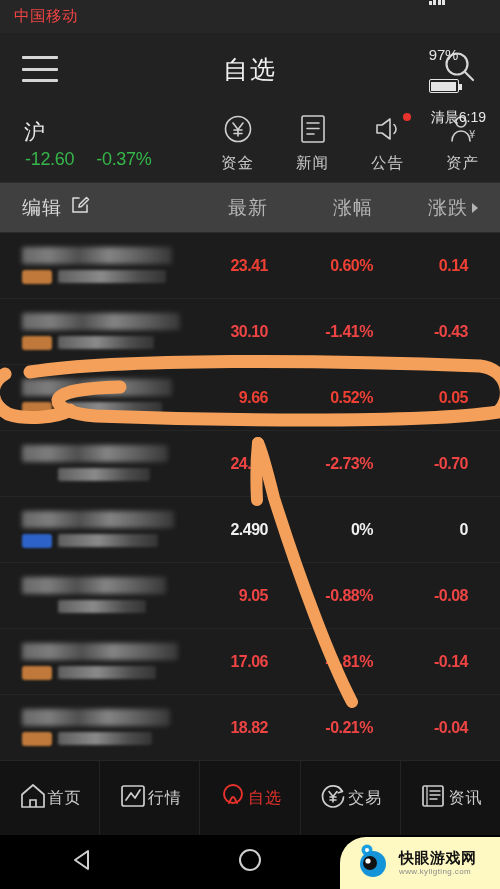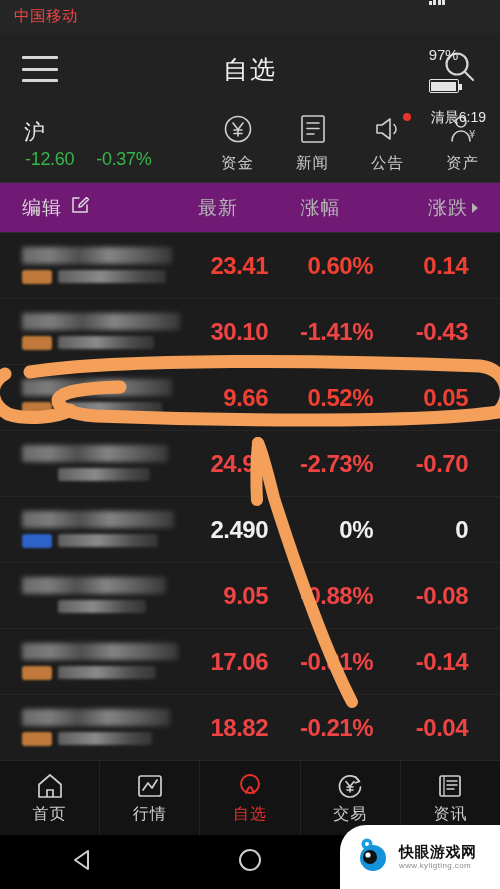--- a/index.html
+++ b/index.html
@@ -54,26 +54,26 @@
   .idx-val { font-size:23px; color:#36b64a; letter-spacing:-.3px; }
   .idx-row2 { display:flex; gap:22px; margin-top:3px; padding-left:1px; }
   .idx-chg, .idx-pct { font-size:18px; color:#36b64a; letter-spacing:-.3px; }
   .actions { flex:1; display:flex; justify-content:space-around; align-items:center; }
   .action { display:flex; flex-direction:column; align-items:center; gap:5px; cursor:pointer; position:relative; width:74px; }
   .action-label { font-size:15.5px; color:#c9c9c9; letter-spacing:1px; }
   .reddot { position:absolute; width:8px; height:8px; border-radius:50%; background:#e8332c; top:-1px; right:14px; }
 
   
   .thead {
-    height:50px; display:flex; align-items:center; background:#701a75;
+    height:50px; display:flex; align-items:center; background:#404040;
     border-bottom:1px solid #2b2b2b;
   }
   .th-edit { width:168px; padding-left:22px; display:flex; align-items:center; gap:8px; cursor:pointer; }
   .th-edit span { font-size:19px; color:#dcdcdc; letter-spacing:1px; }
-  .th-col { font-size:19px; color:#b4b4b4; text-align:center; letter-spacing:1px; }
+  .th-col { font-size:19px; color:#b4b4b4; text-align:right; letter-spacing:1px; }
   .th-price { width:100px; }
   .th-pct { width:105px; }
   .th-chg { width:105px; display:flex; align-items:center; justify-content:flex-end; gap:4px; }
   .caret { width:0; height:0; border-left:6px solid #b4b4b4; border-top:5px solid transparent; border-bottom:5px solid transparent; }
 
   
   .rows { position:relative; }
   .row {
     height:66px; display:flex; align-items:center;
     border-bottom:1px solid #262626; background:#1c1c1c; position:relative;
@@ -87,52 +87,52 @@
   .codeline { display:flex; align-items:center; gap:6px; height:15px; }
   .badge { width:30px; height:14px; border-radius:3px; filter:blur(1.1px); }
   .badge.orange { background:#c0793a; }
   .badge.blue { background:#2d63c8; }
   .badge.none { background:transparent; }
   .codetxt {
     height:13px; width:78px; border-radius:2px;
     background:linear-gradient(90deg,#5e5e5e,#8a8a8a 40%,#4d4d4d 75%,#343434);
     filter:blur(1.7px);
   }
-  .cell-num { text-align:right; font-size:24px; letter-spacing:-.5px; font-weight:600; }
+  .cell-num { text-align:right; font-size:16px; letter-spacing:-.5px; font-weight:600; }
   .c-price { width:100px; }
   .c-pct { width:105px; }
   .c-chg { width:105px; padding-right:10px; }
   .up { color:#ef4034; }
   .down { color:#ef4444; }
   .flat { color:#f0f0f0; }
 
   
   .annot { position:absolute; left:0; top:0; width:500px; height:889px; pointer-events:none; z-index:4; }
 
   
   .bottomnav {
     position:absolute; left:0; right:0; bottom:54px; height:74px;
     background:#131313; display:flex; align-items:center; z-index:6;
   }
-  .nav-item { flex:1; display:flex; flex-direction:column; align-items:center; cursor:pointer; border-right:1px solid #232323; height:100%; justify-content:center; }
+  .nav-item { flex:1; display:flex; align-items:center; cursor:pointer; border-right:1px solid #232323; height:100%; justify-content:center; }
   .nav-item:last-child { border-right:none; }
   .nav-label { font-size:16px; color:#cfcfcf; letter-spacing:1px; }
   .nav-item.active .nav-label { color:#e8332c; }
 
   
   .androidnav {
     position:absolute; left:0; right:0; bottom:0; height:54px;
     background:#000; display:flex; align-items:center; justify-content:space-around; z-index:6;
   }
   .an-btn { cursor:pointer; }
 
   
   .watermark {
-    position:absolute; right:0; bottom:0; width:160px; height:64px;
-    background:#ffffff; border-top-left-radius:26px; display:flex; align-items:center;
+    position:absolute; right:0; bottom:0; width:160px; height:52px;
+    background:#fef9c3; border-top-left-radius:26px; display:flex; align-items:center;
     gap:5px; padding-left:14px; z-index:9;
   }
   .wm-text { display:flex; flex-direction:column; line-height:1; }
   .wm-title { font-size:15px; font-weight:bold; color:#111; letter-spacing:.5px; }
   .wm-url { font-size:8px; color:#8a8a8a; letter-spacing:.4px; margin-top:3px; }
 </style>
 </head>
 <body>
 
 <div id="phone">

